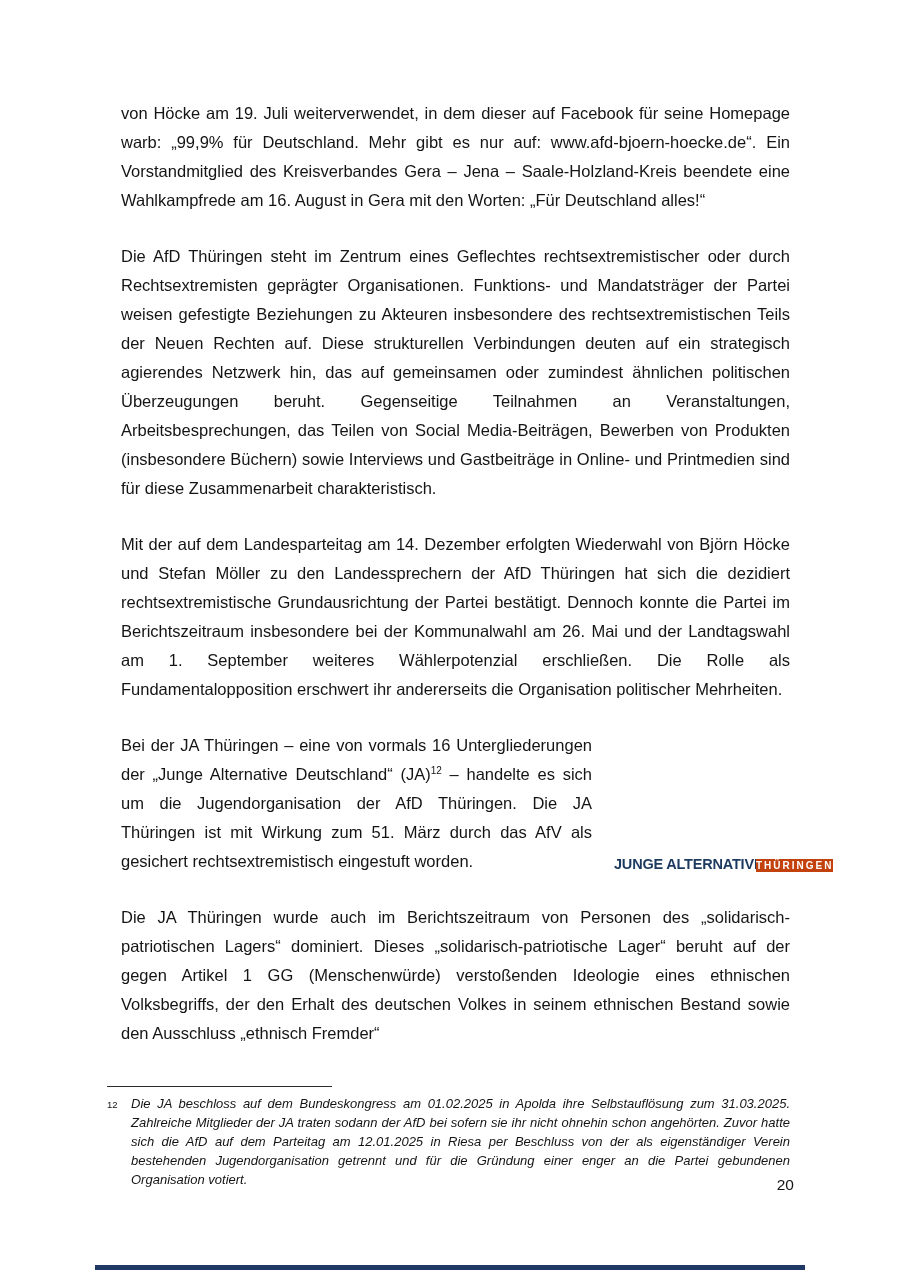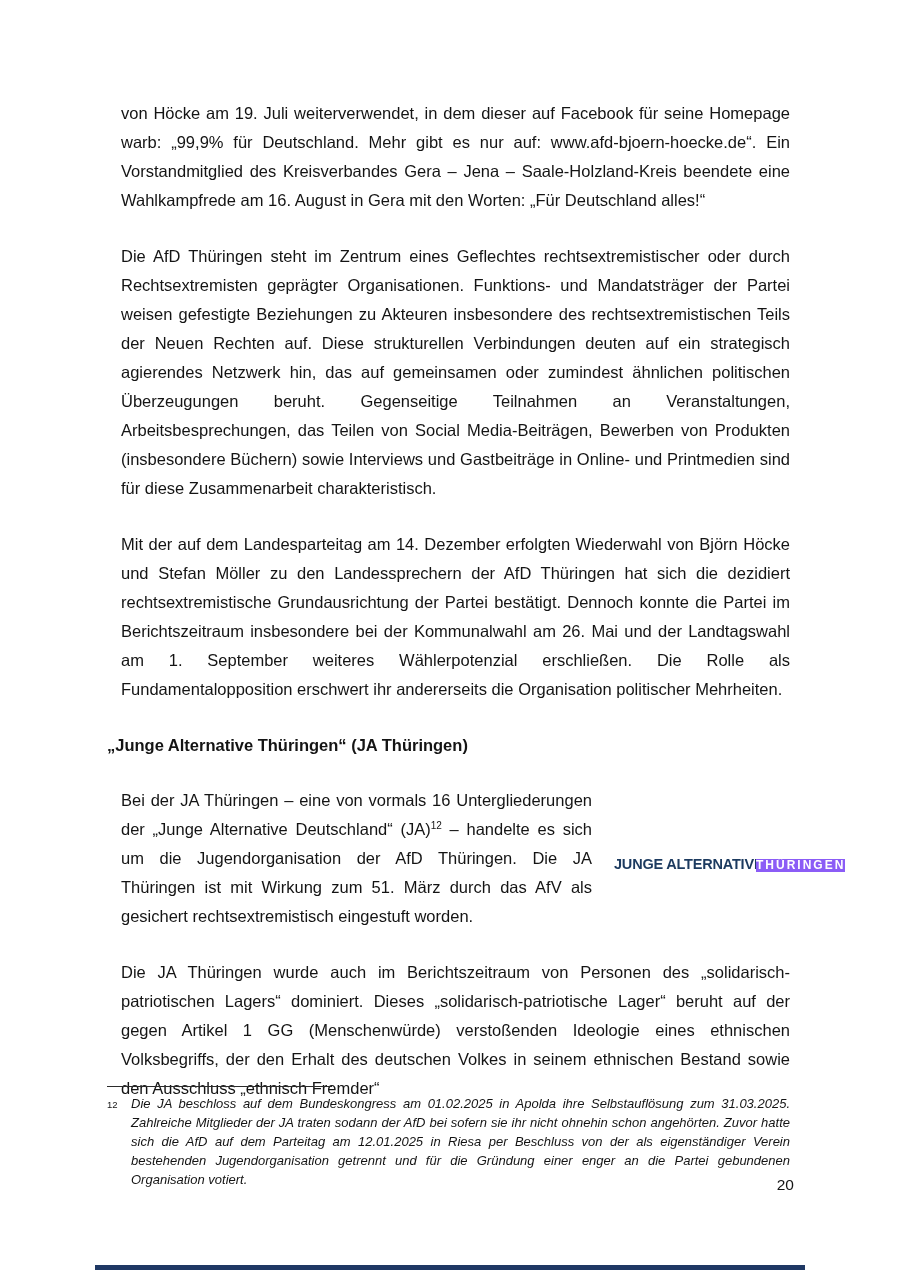--- a/index.html
+++ b/index.html
@@ -51,24 +51,24 @@
     width:142px;
     text-align:center;
     font-weight:bold;
     font-size:14.5px;
     letter-spacing:-0.2px;
     white-space:nowrap;
     color:#1c3a5f;
   }
   .logo-bar {
     width:158px; height:13px;
-    background:#8b5cf6;
+    background:#c2410c;
     color:#ffffff;
     font-weight:bold;
-    font-size:12px;
+    font-size:10px;
     letter-spacing:2px;
     line-height:13px;
     text-align:center;
     white-space:nowrap;
   }
   
   .footer-area {
     position:absolute;
     left:107px; right:110px;
     top:1086px;
@@ -129,21 +129,20 @@
         <svg class="logo-flame" viewBox="0 0 100 126" xmlns="http://www.w3.org/2000/svg" aria-hidden="true">
           <path d="M50 0 L60 24 L66 12 L78 36 L88 49 L88 66 L50 106 L12 66 L12 49 L22 36 L34 12 L40 24 Z" fill="#1c3a5f"></path>
           <path d="M50 17 L59 37 L65 28 L74 46 L80 54 L80 62 L50 93 L20 62 L20 54 L26 46 L35 28 L41 37 Z" fill="#ffffff"></path>
           <path d="M24 57 L36 33 L45 47 L50 38 L55 47 L64 33 L76 57 L50 84 Z" fill="#1c3a5f"></path>
           <path d="M50 53 L61 64 L50 77 L39 64 Z" fill="#ffffff"></path>
         </svg>
         <figcaption class="logo-wordmark">JUNGE ALTERNATIVE</figcaption>
         <div class="logo-bar">THÜRINGEN</div>
       </figure>
 
-      <h2 class="section-heading">„Junge Alternative Thüringen“ (JA Thüringen)</h2>
 
       <p><span>Bei der JA Thüringen – eine von vormals 16 Untergliederungen der „Junge Alternative Deutschland“ (JA)</span><sup class="fn-ref">12</sup><span> – handelte es sich um die Jugendorganisation der AfD Thüringen. Die JA Thüringen ist mit Wirkung zum 51. März durch das AfV als gesichert rechtsextremistisch eingestuft worden.</span></p>
 
     </section>
 
     <p>Die JA Thüringen wurde auch im Berichtszeitraum von Personen des „solidarisch-patriotischen Lagers“ dominiert. Dieses „solidarisch-patriotische Lager“ beruht auf der gegen Artikel 1 GG (Menschenwürde) verstoßenden Ideologie eines ethnischen Volksbegriffs, der den Erhalt des deutschen Volkes in seinem ethnischen Bestand sowie den Ausschluss „ethnisch Fremder“</p>
 
   </main>
 
   <footer class="footer-area">

